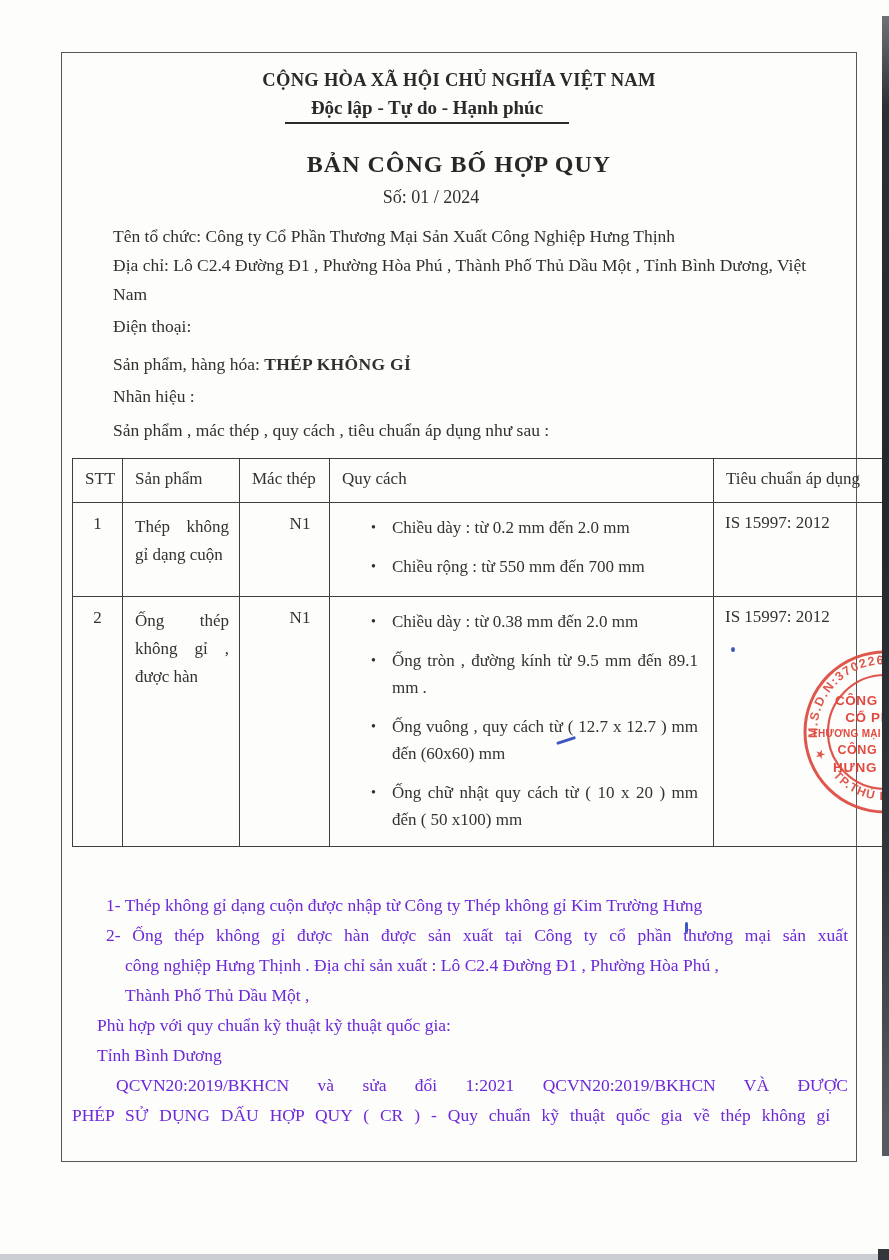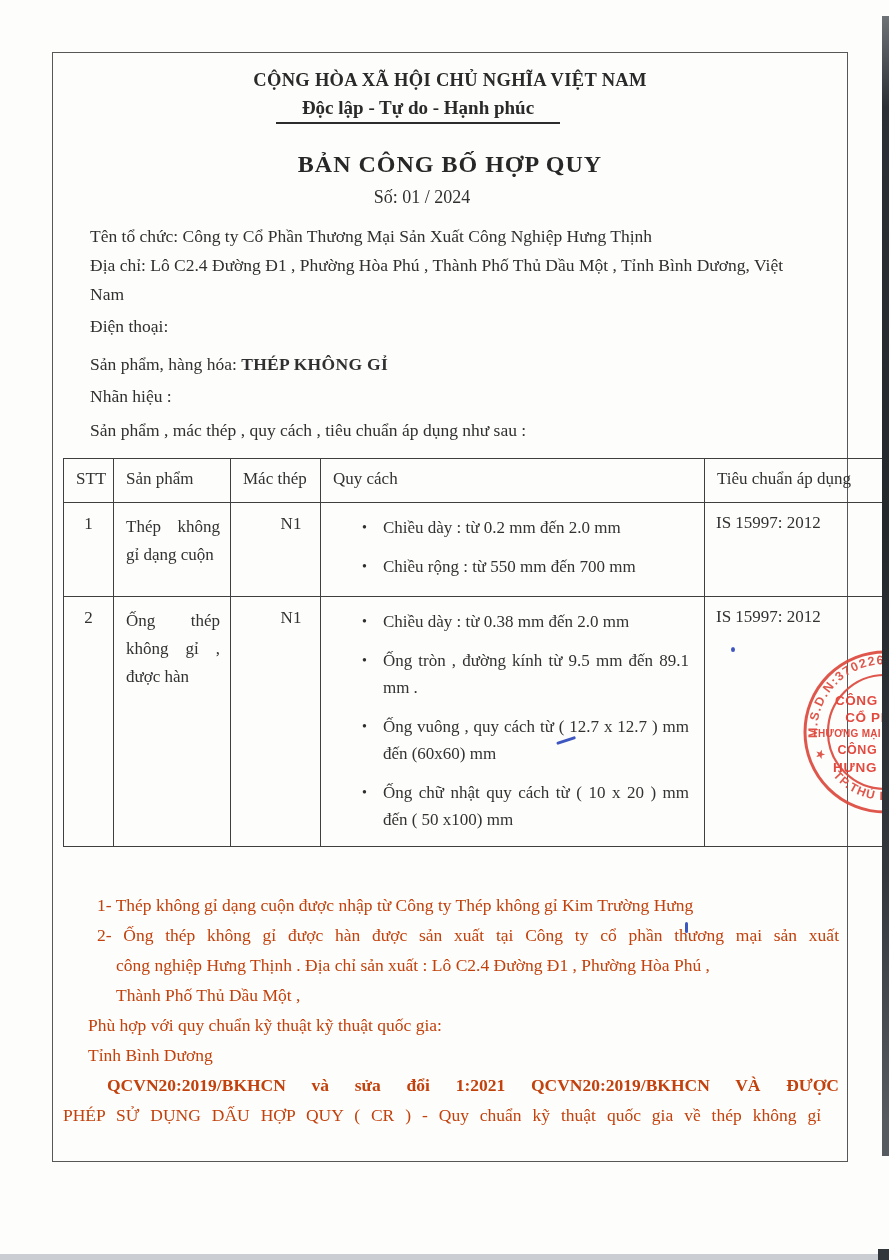--- a/index.html
+++ b/index.html
@@ -12,21 +12,21 @@
     height: 1260px;
     overflow: hidden;
     background: #fdfdfc;
     font-family: "Liberation Serif", "DejaVu Serif", serif;
     color: #303030;
   }
 
   
   .frame {
     position: absolute;
-    left: 52px;
+    left: 61px;
     top: 52px;
     width: 796px;
     height: 1110px;
     border: 1.5px solid #575757;
     box-sizing: border-box;
     background: #fdfdfb;
   }
   .frame-inner { position: relative; width: 100%; height: 100%; }
 
   
@@ -55,21 +55,21 @@
     color: #272727;
   }
   .doc-number {
     margin-top: 9px;
     font-size: 18px;
     transform: translateX(-28px);
   }
 
   
   .para {
-    margin-left: 37px;
+    margin-left: 51px;
     margin-right: 32px;
     font-size: 17.5px;
     line-height: 29px;
   }
   .org-line { margin-top: 14px; }
   .phone-line { margin-top: 3px; }
   .indent2 { }
   .product-line { margin-top: 9px; }
   .product-value { font-weight: bold; letter-spacing: 0.3px; }
   .brand-line { margin-top: 3px; }
@@ -114,27 +114,27 @@
     gap: 16px;
     margin: 10px 0 12px 0;
     padding-left: 40px;
     padding-right: 14px;
     line-height: 27px;
   }
   .qc-dot { flex: 0 0 auto; font-size: 14px; line-height: 27px; color: #2f2f2f; }
   .qc-text { flex: 1 1 auto; text-align: justify; }
 
   
-  .notes { margin-top: 43px; font-size: 17.5px; line-height: 30px; color: #c2410c; }
+  .notes { margin-top: 43px; font-size: 17.5px; line-height: 30px; color: #6d28d9; }
   .n-line { margin-left: 35px; margin-right: 26px; }
   .n-hang { margin-left: 44px; }          
   .n-just { text-align: justify; text-align-last: justify; margin-right: 8px; }
   .n-wrap2 { margin-left: 63px; margin-right: 8px; }
   .n-qcvn1 { margin-left: 35px; margin-right: 8px; text-indent: 19px;
-             text-align: justify; text-align-last: justify; font-weight: bold; }
+             text-align: justify; text-align-last: justify; }
   .n-qcvn2 { margin-left: 10px; margin-right: 26px;
              text-align: justify; text-align-last: justify; }
 
   
   .stamp {
     position: absolute;
     left: 795px;
     top: 642px;
     width: 180px;
     height: 180px;

